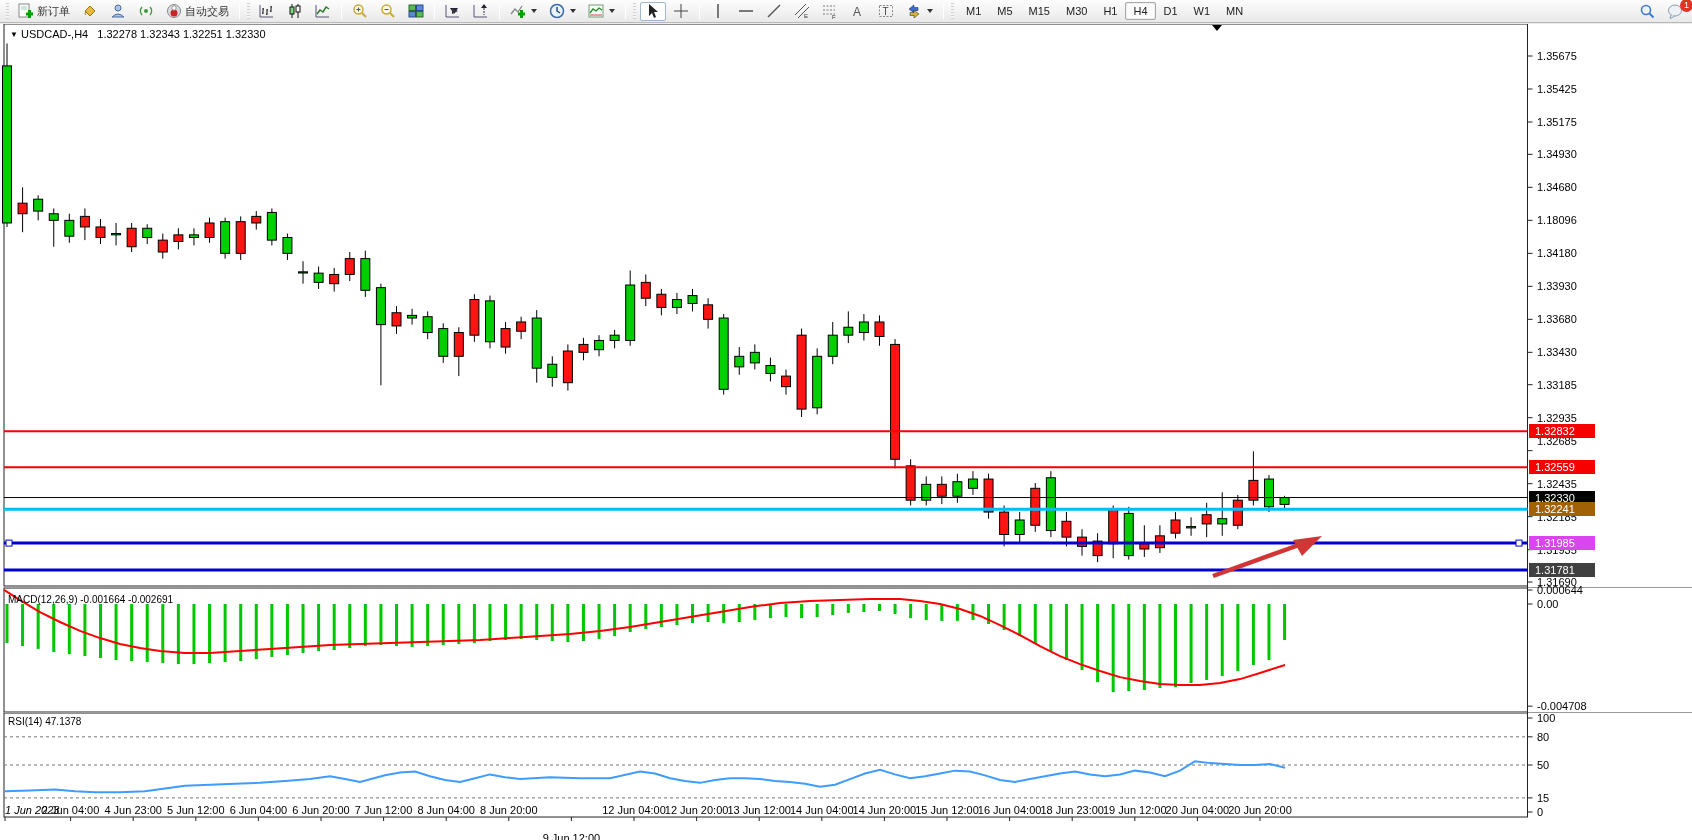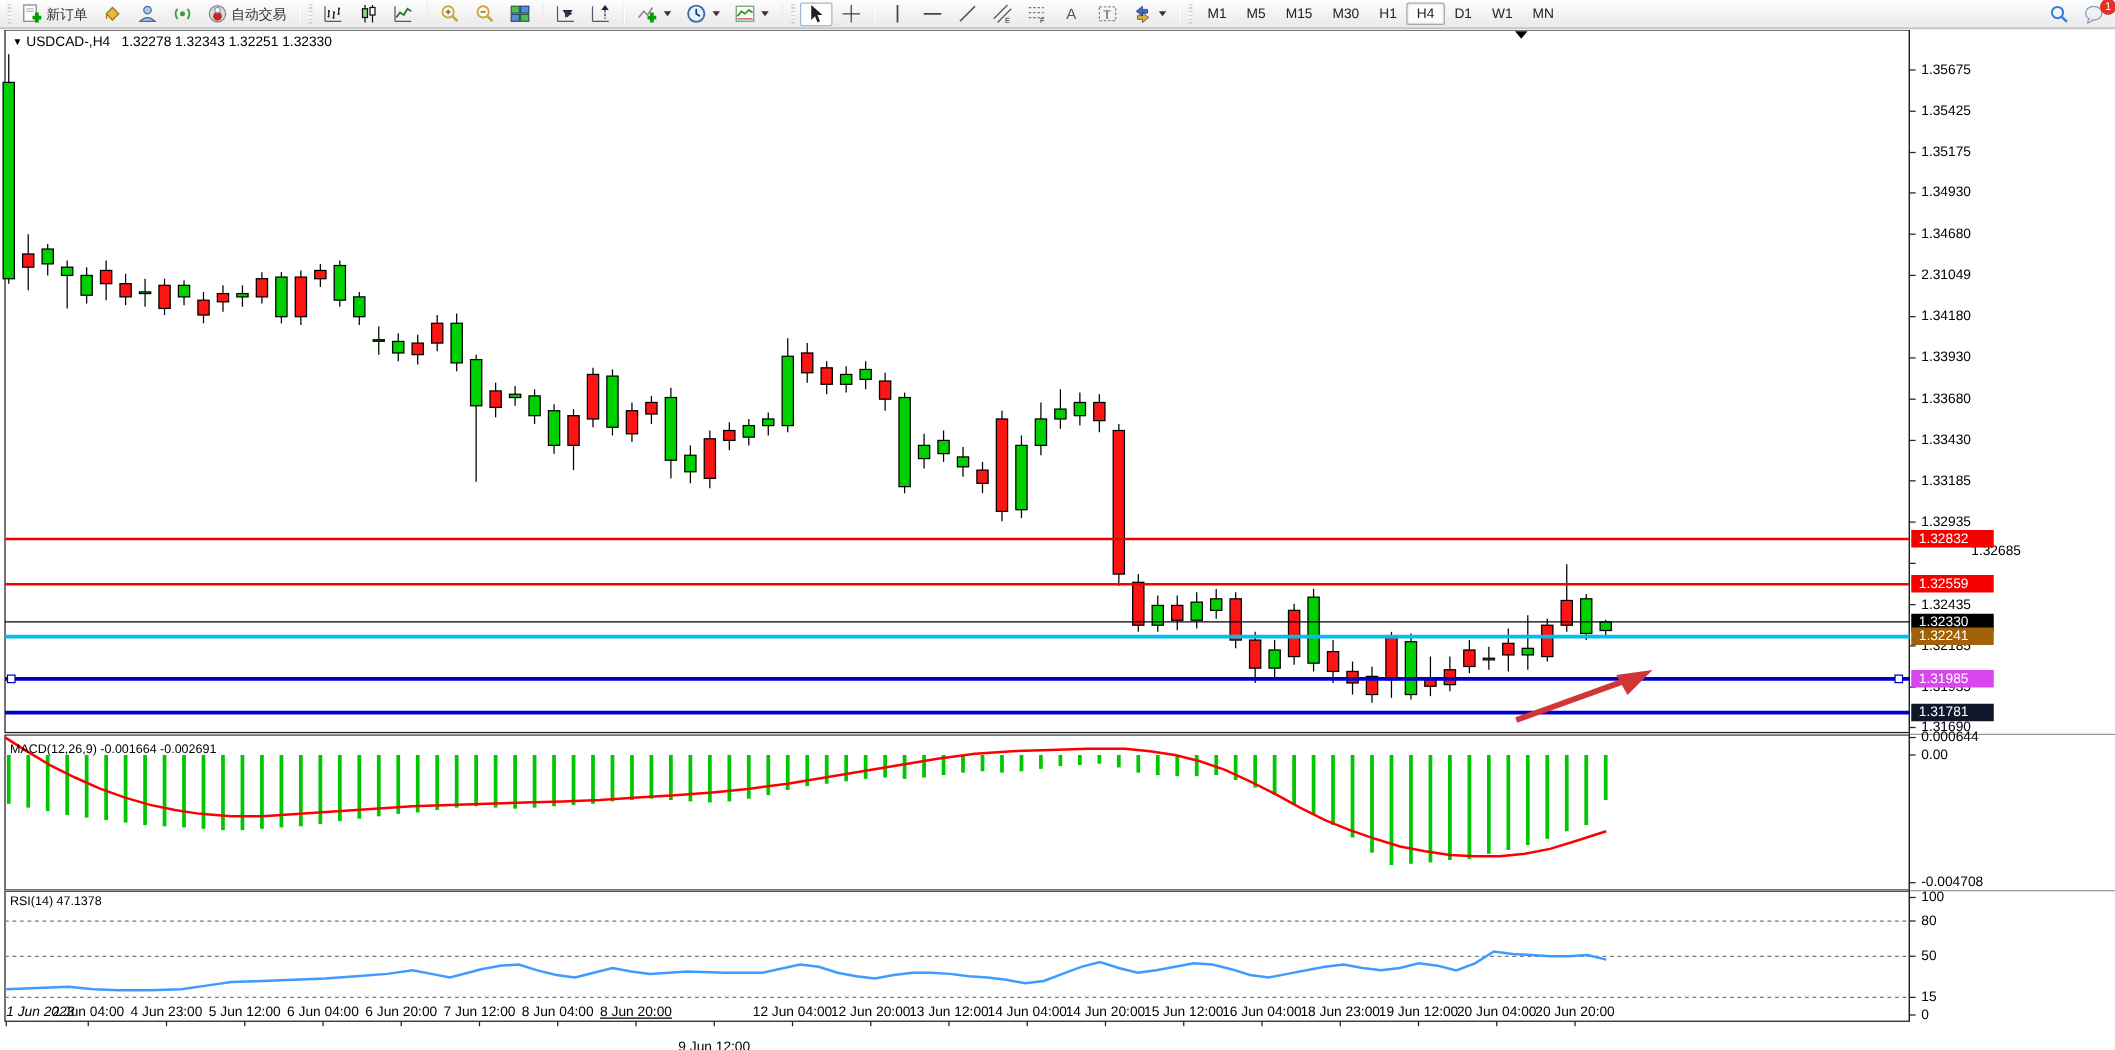--- a/index.html
+++ b/index.html
@@ -599,55 +599,55 @@
 
   <div class="ind-label" style="top:570px">MACD(12,26,9) -0.001664 -0.002691</div>
   <div class="ind-label" style="top:692px">RSI(14) 47.1378</div>
 
   <div id="html-overlays">
       <div class="axis-label" style="top: 32px;">1.35675</div>
       <div class="axis-label" style="top: 65px;">1.35425</div>
       <div class="axis-label" style="top: 98px;">1.35175</div>
       <div class="axis-label" style="top: 130.34px;">1.34930</div>
       <div class="axis-label" style="top: 163.34px;">1.34680</div>
-      <div class="axis-label" style="top: 196.34px;">2.31049</div>
+      <div class="axis-label" style="top: 196.34px;">1.18096</div>
       <div class="axis-label" style="top: 229.34px;">1.34180</div>
       <div class="axis-label" style="top: 262.34px;">1.33930</div>
       <div class="axis-label" style="top: 295.34px;">1.33680</div>
       <div class="axis-label" style="top: 328.34px;">1.33430</div>
       <div class="axis-label" style="top: 360.68px;">1.33185</div>
       <div class="axis-label" style="top: 393.68px;">1.32935</div>
-      <div class="axis-label" style="top: 417px; margin-left: 40px;">1.32685</div>
+      <div class="axis-label" style="top: 417px;">1.32685</div>
       <div class="axis-label" style="top: 459.68px;">1.32435</div>
       <div class="axis-label" style="top: 492.68px;">1.32185</div>
       <div class="axis-label" style="top: 525.68px;">1.31935</div>
       <div class="axis-label" style="top: 558.02px;">1.31690</div>
       <div class="axis-label" style="top: 566.025px;">0.000644</div>
       <div class="axis-label" style="top: 580px;">0.00</div>
       <div class="axis-label" style="top: 682.164px;">-0.004708</div>
       <div class="axis-label" style="top: 694px;">100</div>
       <div class="axis-label" style="top: 712.8px;">80</div>
       <div class="axis-label" style="top: 741px;">50</div>
       <div class="axis-label" style="top: 773.9px;">15</div>
       <div class="axis-label" style="top: 788px;">0</div>
       <div class="axis-badge" style="top: 407.276px; background: rgb(246, 0, 0);">1.32832</div>
       <div class="axis-badge" style="top: 443.312px; background: rgb(246, 0, 0);">1.32559</div>
       <div class="axis-badge" style="top: 473.54px; background: rgb(0, 0, 0);">1.32330</div>
       <div class="axis-badge" style="top: 485.288px; background: #a16207;">1.32241</div>
       <div class="axis-badge" style="top: 519.08px; background: #d946ef;">1.31985</div>
-      <div class="axis-badge" style="top: 546.008px; background: #0f172a;">1.31781</div>
+      <div class="axis-badge" style="top: 546.008px; background: #404040;">1.31781</div>
       <div class="time-label first" style="top: 780px; left: 5px; font-style: italic;">1 Jun 2023</div>
       <div class="time-label" style="top: 780px; left: 70.6px;">2 Jun 04:00</div>
       <div class="time-label" style="top: 780px; left: 133.2px;">4 Jun 23:00</div>
       <div class="time-label" style="top: 780px; left: 195.8px;">5 Jun 12:00</div>
       <div class="time-label" style="top: 780px; left: 258.4px;">6 Jun 04:00</div>
       <div class="time-label" style="top: 780px; left: 321px;">6 Jun 20:00</div>
       <div class="time-label" style="top: 780px; left: 383.6px;">7 Jun 12:00</div>
       <div class="time-label" style="top: 780px; left: 446.2px;">8 Jun 04:00</div>
-      <div class="time-label" style="top: 780px; left: 508.8px; text-decoration: underline;">8 Jun 20:00</div>
+      <div class="time-label" style="top: 780px; left: 508.8px;">8 Jun 20:00</div>
       <div class="time-label" style="top: 780px; left: 571.4px; margin-top: 28px;">9 Jun 12:00</div>
       <div class="time-label" style="top: 780px; left: 634px;">12 Jun 04:00</div>
       <div class="time-label" style="top: 780px; left: 696.6px;">12 Jun 20:00</div>
       <div class="time-label" style="top: 780px; left: 759.2px;">13 Jun 12:00</div>
       <div class="time-label" style="top: 780px; left: 821.8px;">14 Jun 04:00</div>
       <div class="time-label" style="top: 780px; left: 884.4px;">14 Jun 20:00</div>
       <div class="time-label" style="top: 780px; left: 947px;">15 Jun 12:00</div>
       <div class="time-label" style="top: 780px; left: 1009.6px;">16 Jun 04:00</div>
       <div class="time-label" style="top: 780px; left: 1072.2px;">18 Jun 23:00</div>
       <div class="time-label" style="top: 780px; left: 1134.8px;">19 Jun 12:00</div>

